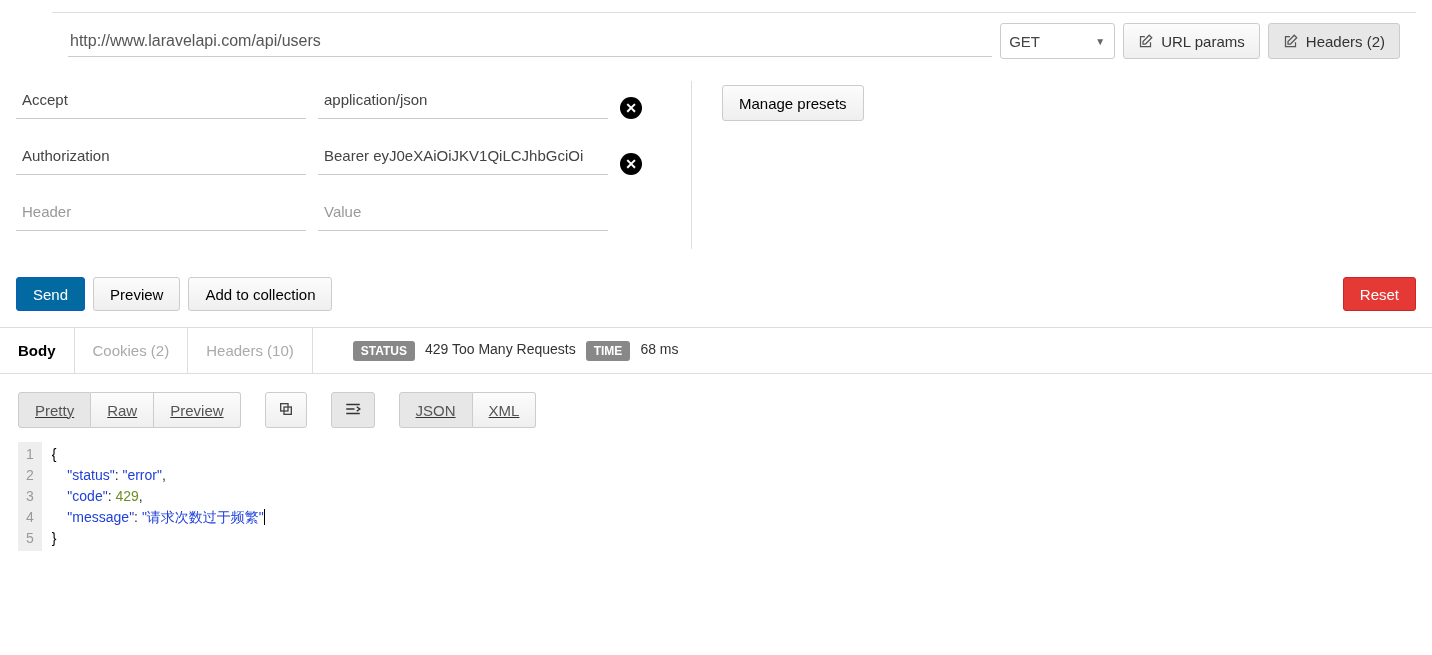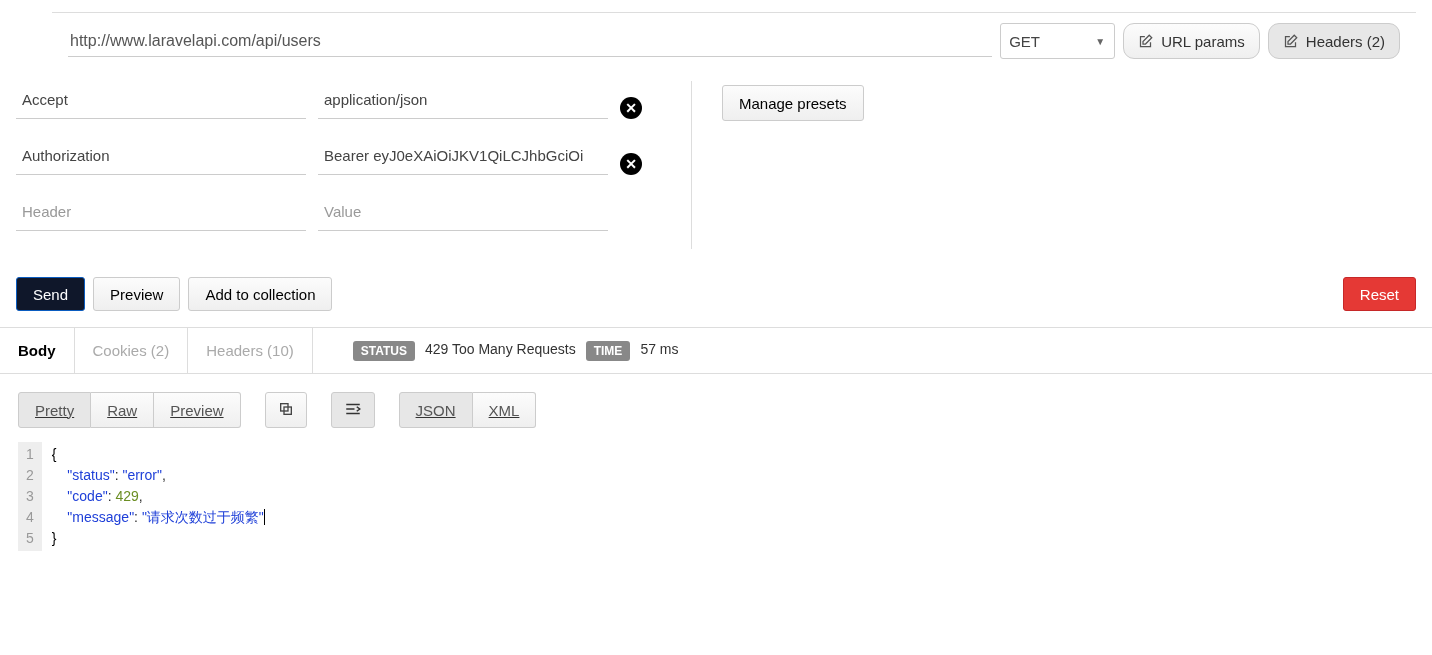--- a/index.html
+++ b/index.html
@@ -3,38 +3,38 @@
   <meta charset="utf-8">
   <style>
     * { box-sizing: border-box; margin: 0; padding: 0; font-family: Arial, Helvetica, sans-serif; }
     body { font-size: 14px; color: #333; background: #fff; }
     
     .top-row { display: flex; align-items: center; padding: 10px 16px; gap: 8px; border-top: 1px solid #ddd; margin: 12px 16px 0 52px; }
     .url-input { flex: 1; border: none; border-bottom: 1px solid #ccc; font-size: 16px; padding: 6px 2px; outline: none; color: #555; }
     .method-select { width: 115px; height: 36px; border: 1px solid #ccc; border-radius: 3px; padding: 0 8px; font-size: 15px; background: #fff; color: #444; appearance: none; position: relative; }
     .method-wrap { position: relative; }
     .method-wrap::after { content: "▼"; position: absolute; right: 10px; top: 50%; transform: translateY(-50%); font-size: 10px; color: #666; pointer-events: none; }
-    .hdr-btn { height: 36px; padding: 0 14px; border: 1px solid #ccc; border-radius: 11px; background: linear-gradient(#fcfcfc,#efefef); font-size: 15px; color: #333; display: flex; align-items: center; gap: 8px; cursor: pointer; }
+    .hdr-btn { height: 36px; padding: 0 14px; border: 1px solid #ccc; border-radius: 3px; background: linear-gradient(#fcfcfc,#efefef); font-size: 15px; color: #333; display: flex; align-items: center; gap: 8px; cursor: pointer; }
     .hdr-btn.active { background: #e7e7e7; }
     .edit-icon { width: 15px; height: 15px; }
     
     .headers-area { display: flex; padding: 12px 16px; gap: 30px; }
     .headers-table { flex: 0 0 645px; }
     .hrow { display: flex; gap: 12px; align-items: flex-end; margin-bottom: 18px; }
     .hkey, .hval { border: none; border-bottom: 1px solid #ccc; padding: 10px 6px; font-size: 15px; color: #444; outline: none; }
     .hkey { width: 290px; }
     .hval { width: 290px; }
     .hkey::placeholder, .hval::placeholder { color: #999; }
     .del-btn { width: 22px; height: 22px; border-radius: 50%; background: #000; color: #fff; display: flex; align-items: center; justify-content: center; font-size: 14px; cursor: pointer; font-weight: bold; }
     .presets-col { border-left: 1px solid #ddd; padding-left: 30px; padding-top: 4px; }
     .preset-btn { height: 36px; padding: 0 16px; border: 1px solid #ccc; border-radius: 3px; background: linear-gradient(#fcfcfc,#efefef); font-size: 15px; cursor: pointer; }
     
     .actions-row { display: flex; align-items: center; padding: 16px; gap: 8px; }
     .act-btn { height: 34px; padding: 0 16px; border: 1px solid #ccc; border-radius: 3px; background: linear-gradient(#fcfcfc,#efefef); font-size: 15px; cursor: pointer; }
-    .act-btn.primary { background: #0f172a; border-color: #0a5cc0; color: #fff; }
+    .act-btn.primary { background: #0369a1; border-color: #0a5cc0; color: #fff; }
     .act-btn.danger { background: #e53935; border-color: #c62828; color: #fff; padding-left: 16px; }
     .spacer { flex: 1; }
     
     .resp-tabs-wrap { border-top: 1px solid #ddd; border-bottom: 1px solid #ddd; display: flex; align-items: center; padding: 0; }
     .resp-tab { padding: 14px 18px; font-size: 15px; color: #aaa; border-right: 1px solid #ddd; cursor: pointer; }
     .resp-tab.active { color: #000; font-weight: bold; border-right: 1px solid #ddd; }
     .status-area { display: flex; gap: 10px; margin-left: 40px; font-size: 14px; }
     .pill { background: #888; color: #fff; padding: 3px 8px; border-radius: 3px; font-size: 12px; font-weight: bold; }
     
     .view-toolbar { display: flex; align-items: center; gap: 8px; padding: 18px 18px 8px; text-decoration: underline; }
@@ -120,21 +120,21 @@
 </div>
 
 <div class="resp-tabs-wrap">
   <div class="resp-tab active">Body</div>
   <div class="resp-tab">Cookies (2)</div>
   <div class="resp-tab">Headers (10)</div>
   <div class="status-area">
     <span class="pill">STATUS</span>
     <span>429 Too Many Requests</span>
     <span class="pill">TIME</span>
-    <span>57 ms</span>
+    <span>68 ms</span>
   </div>
 </div>
 
 <div class="view-toolbar">
   <div class="btn-group">
     <button class="tb-btn active">Pretty</button>
     <button class="tb-btn">Raw</button>
     <button class="tb-btn">Preview</button>
   </div>
   <div class="gap"></div>

